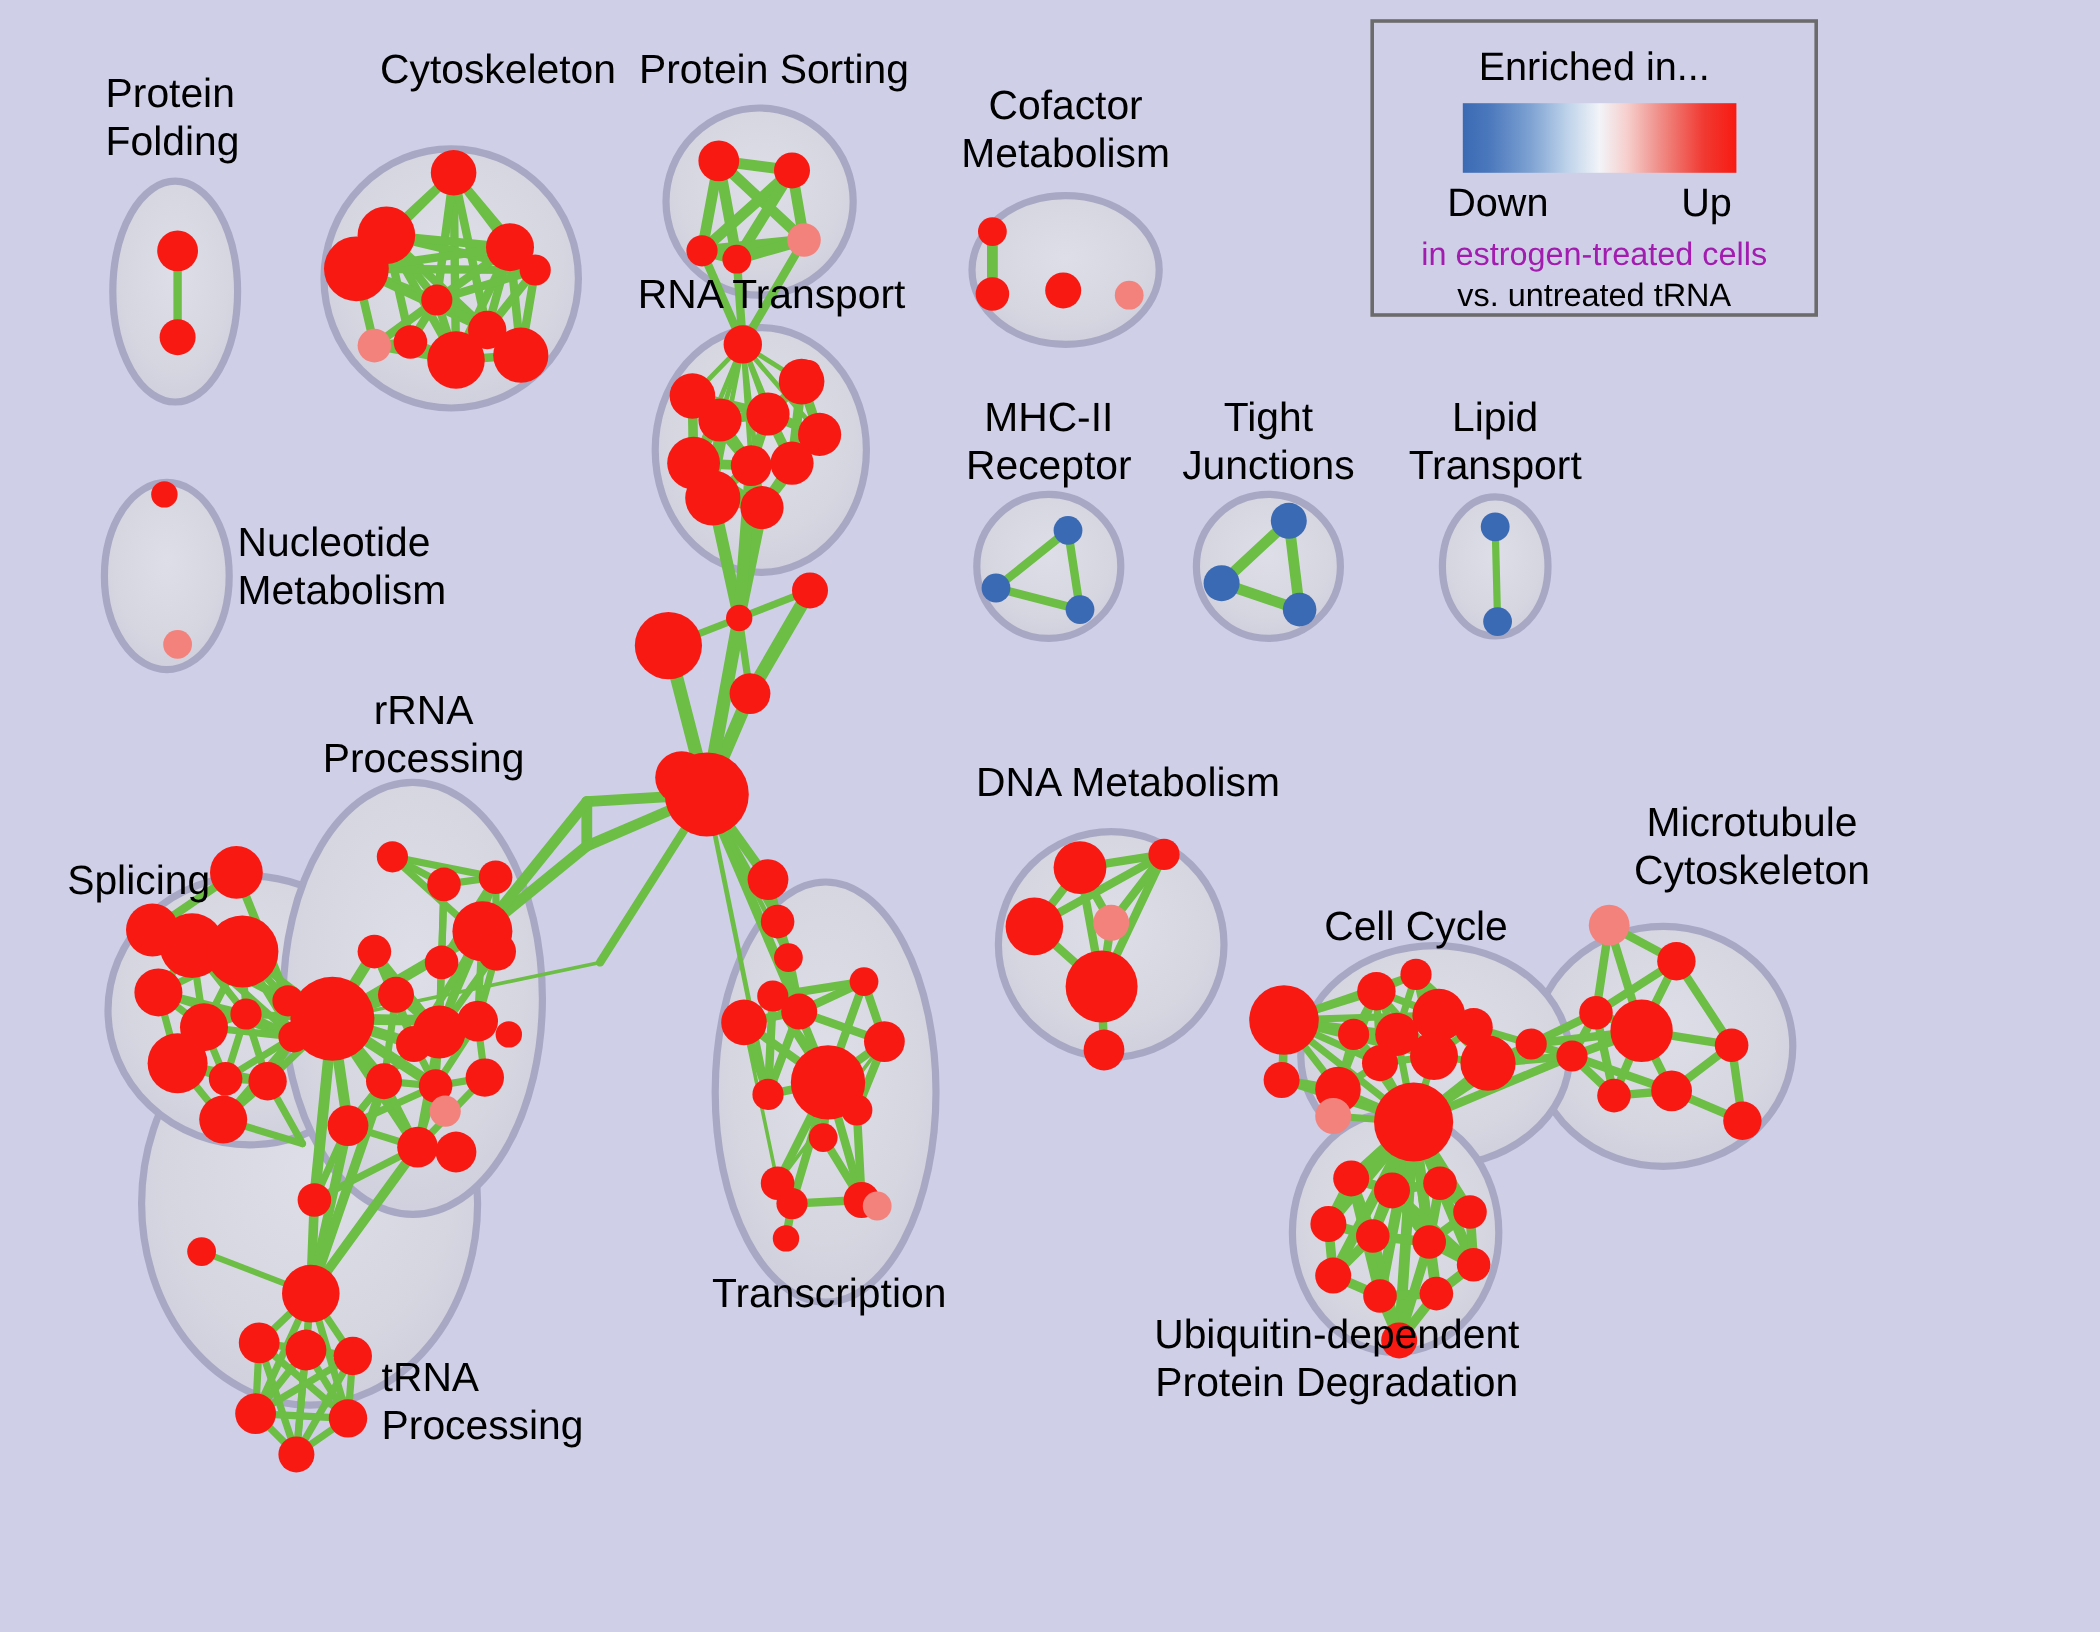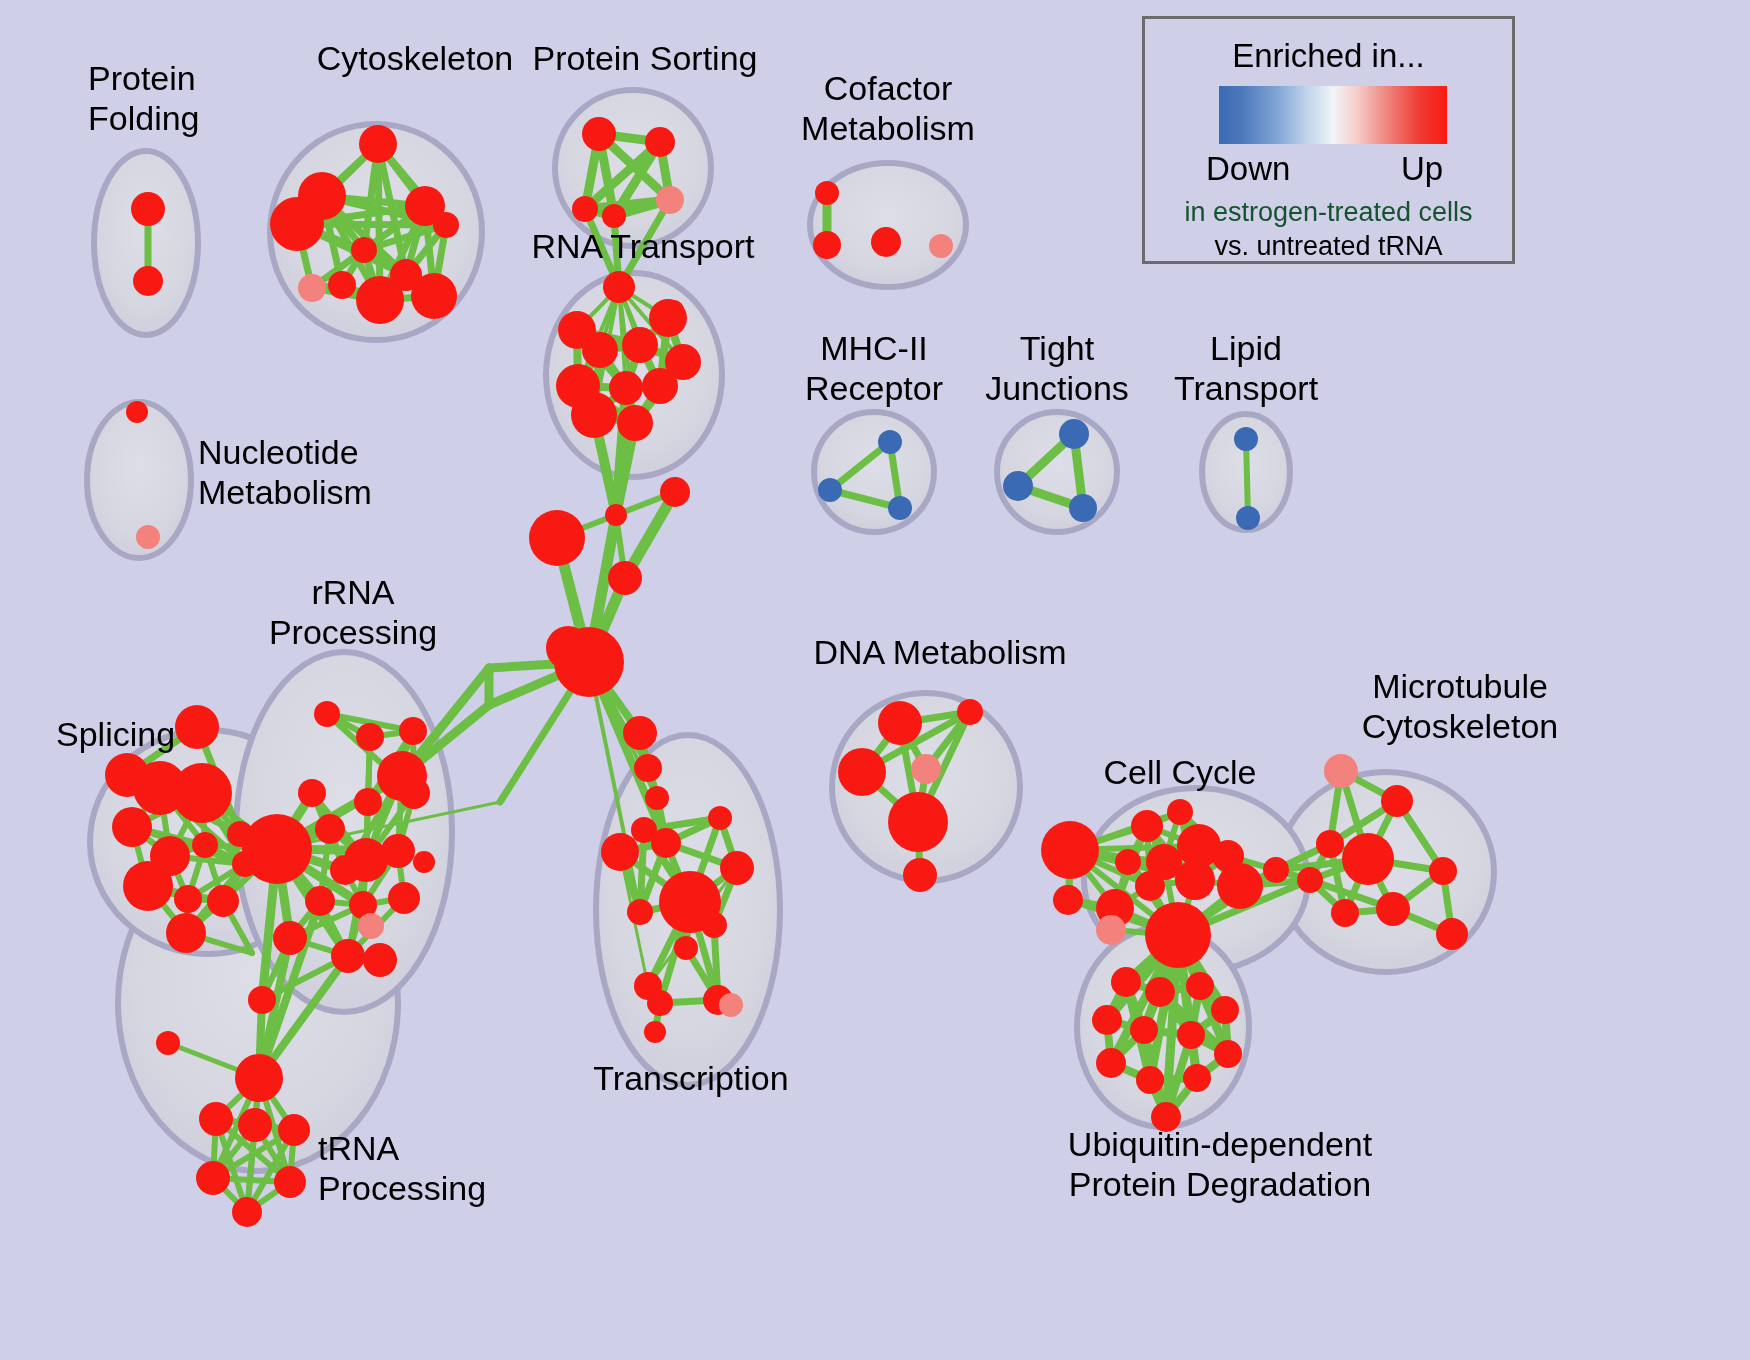--- a/index.html
+++ b/index.html
@@ -47,21 +47,21 @@
        #f2f4f8 50%, #f6cfcd 60%, #ef8e88 72%, #f03a32 88%, #f81a12 100%);
   }
   .legend-end{
     position:absolute;top:131px;font-size:33px;color:#000;
     font-family:"Liberation Sans", sans-serif;
   }
   #legend-down{left:61px;}
   #legend-up{left:256px;}
   #legend-sub1{
     position:absolute;left:0;top:178px;width:100%;text-align:center;
-    font-size:27px;color:#14532d;font-family:"Liberation Sans", sans-serif;
+    font-size:27px;color:#a21caf;font-family:"Liberation Sans", sans-serif;
   }
   #legend-sub2{
     position:absolute;left:0;top:212px;width:100%;text-align:center;
     font-size:27px;color:#000;font-family:"Liberation Sans", sans-serif;
   }
 </style>
 </head>
 <body>
 
 <div id="stage">
@@ -776,21 +776,21 @@
 
   <div class="cluster-label" style="left: 556px; top: 1058px; width: 270px; white-space: pre-line;">Transcription</div>
 
   <div class="cluster-label" style="left: 790px; top: 632px; width: 300px; white-space: pre-line;">DNA Metabolism</div>
 
   <div class="cluster-label" style="left: 1065px; top: 752px; width: 230px; white-space: pre-line;">Cell Cycle</div>
 
   <div class="cluster-label" style="left: 1300px; top: 666px; width: 320px; white-space: pre-line;">Microtubule
 Cytoskeleton</div>
 
-  <div class="cluster-label" style="left: 1020px; top: 1092px; width: 400px; white-space: pre-line; margin-top: 32px;">Ubiquitin-dependent
+  <div class="cluster-label" style="left: 914px; top: 1092px; width: 400px; white-space: pre-line;">Ubiquitin-dependent
 Protein Degradation</div>
 
   <div id="legend">
     <div id="legend-title">Enriched in...</div>
     <div id="legend-bar"></div>
     <div class="legend-end" id="legend-down">Down</div>
     <div class="legend-end" id="legend-up">Up</div>
     <div id="legend-sub1">in estrogen-treated cells</div>
     <div id="legend-sub2">vs. untreated tRNA</div>
   </div>

